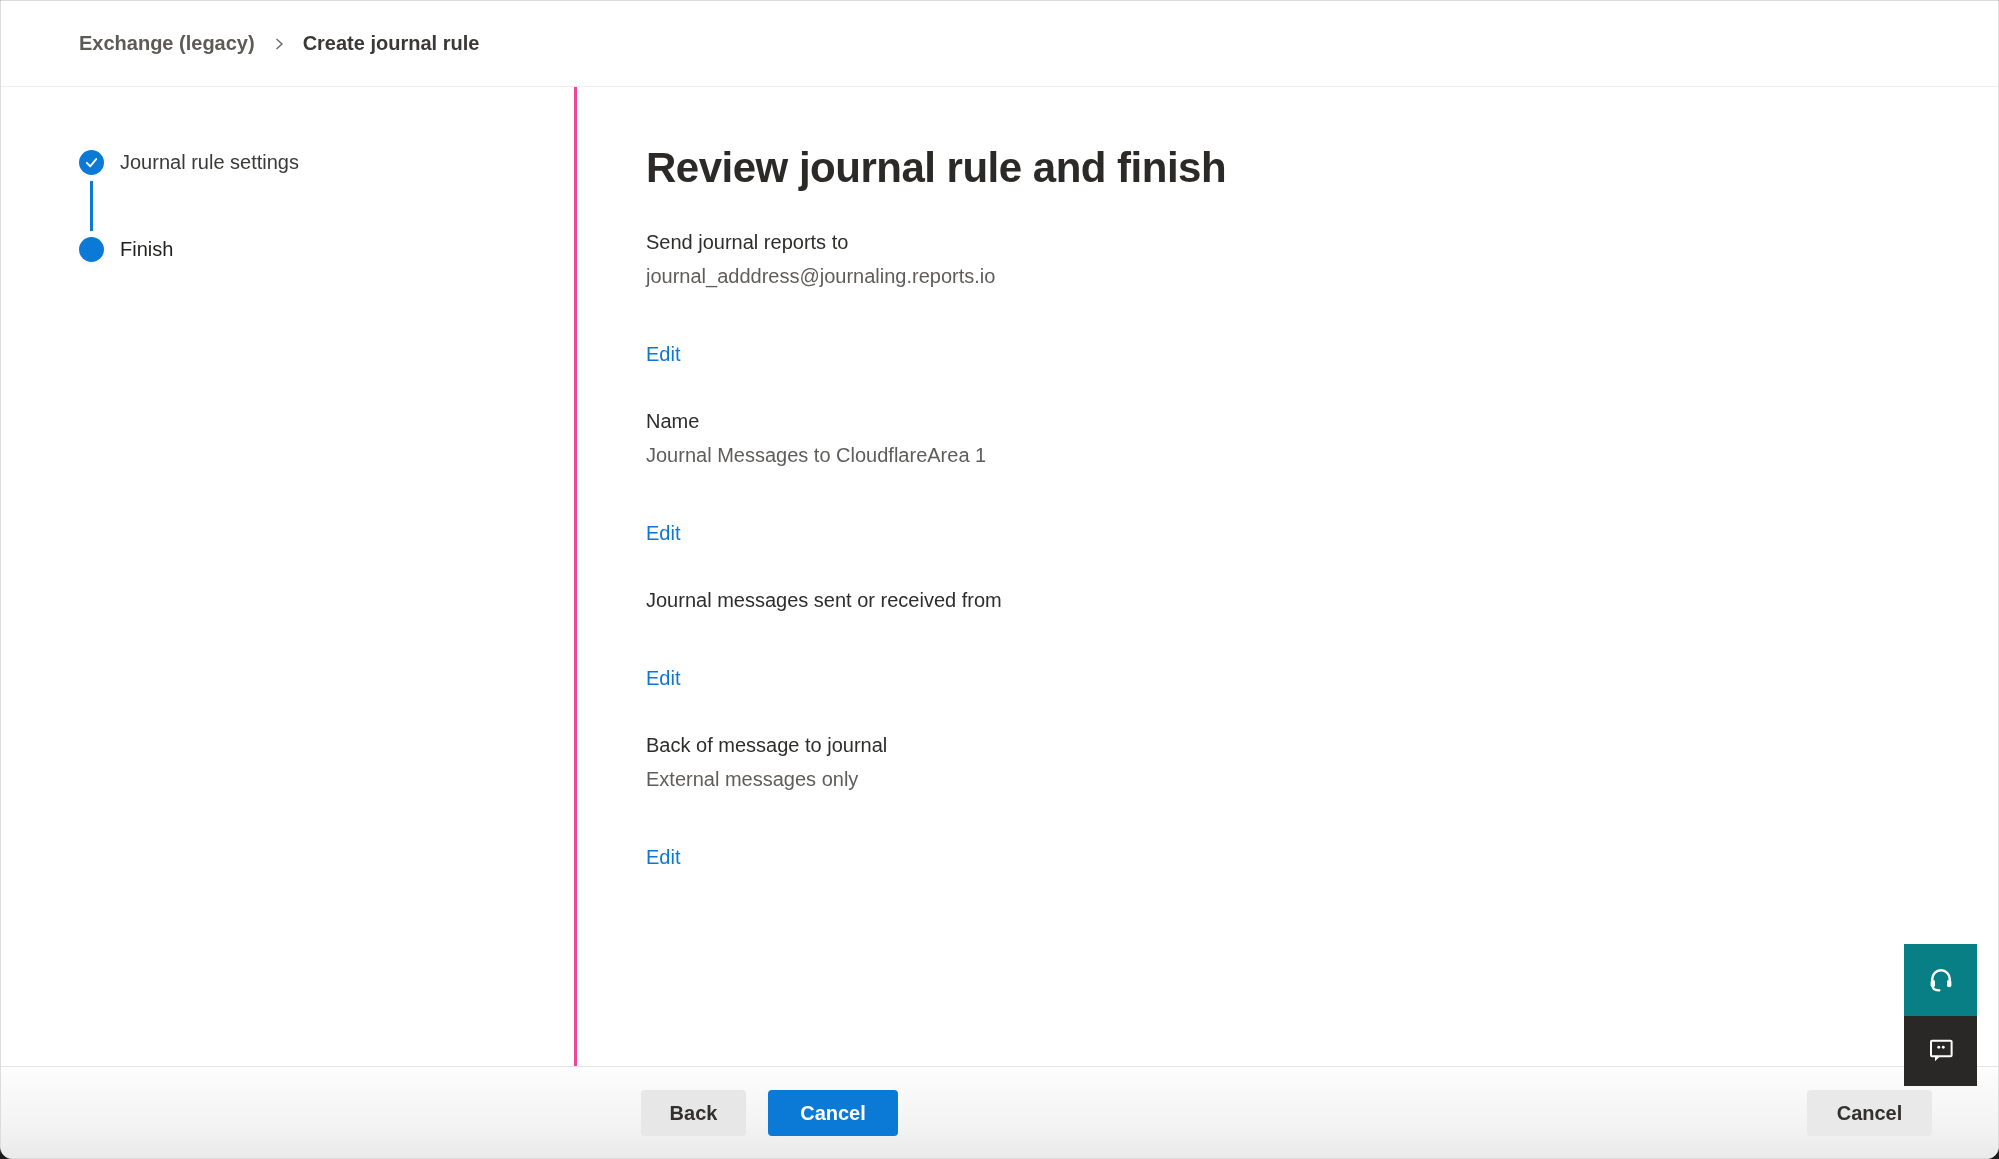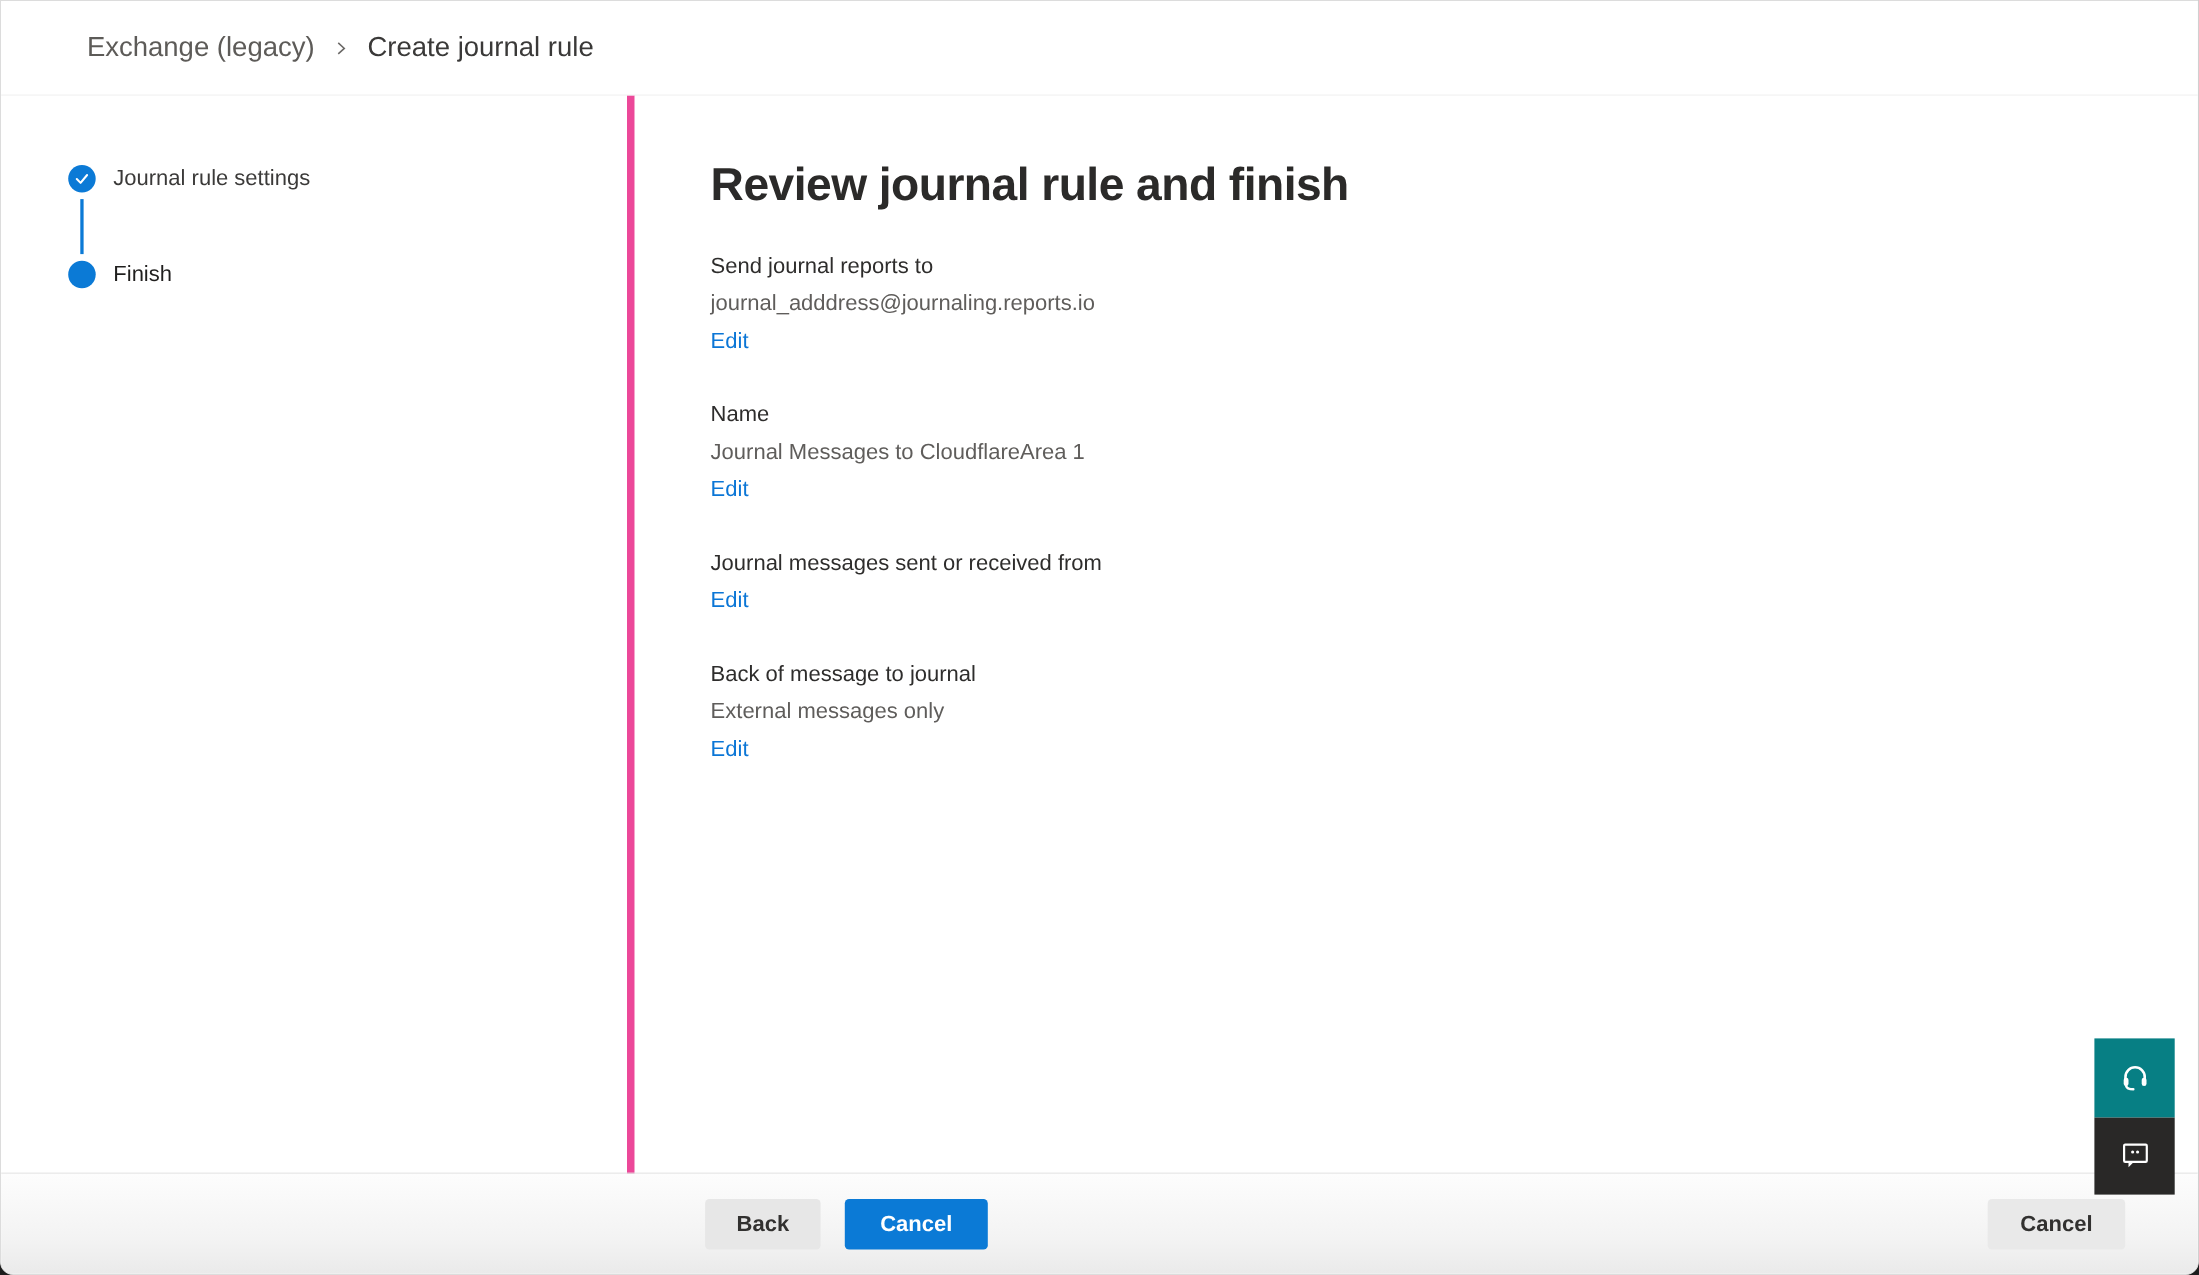--- a/index.html
+++ b/index.html
@@ -25,34 +25,34 @@
     overflow:hidden;
   }
   
   .topbar{
     height:86px;
     display:flex;align-items:center;
     padding-left:78px;
     border-bottom:1px solid #ededed;
     background:#fff;
   }
-  .breadcrumb{display:flex;align-items:center;font-size:25px;}
+  .breadcrumb{display:flex;align-items:center;font-size:20px;font-weight:bold;}
   .crumb-link{color:#5d5b58;cursor:pointer;}
   .crumb-sep{display:flex;align-items:center;margin:0 16px;}
   .crumb-current{color:#3a3938;}
   
   .content-row{
     display:flex;
     height:981px; 
   }
   .steps-pane{
     width:576px;
     flex:0 0 576px;
-    border-right:7px solid #ec4899;
-    padding:63px 0 0 61px;
+    border-right:3px solid #ec4899;
+    padding:63px 0 0 78px;
     background:#fff;
   }
   .step{display:flex;align-items:center;}
   .step-circle{
     width:25px;height:25px;border-radius:50%;
     background:var(--accent-blue,#0b7ad6);
     display:flex;align-items:center;justify-content:center;
     flex:0 0 25px;
   }
   .step-label{margin-left:16px;font-size:20px;color:#3b3a39;}
@@ -86,20 +86,21 @@
     font-size:20px;line-height:27px;
     color:#5f5d5b;
     margin-bottom:7px;
   }
   .edit-link{
     display:inline-block;
     font-size:20px;line-height:27px;
     color:var(--link-blue,#0b76d6);
     cursor:pointer;
     text-decoration:none;
+    margin-top:44px;
   }
   
   .action-bar{
     position:absolute;left:0;right:0;bottom:0;
     height:92px;
     border-top:1px solid #e4e4e4;
     background:linear-gradient(180deg,#fdfdfd 0%,#f3f3f3 65%,#eaeaea 100%);
   }
   .btn{
     position:absolute;top:23px;height:46px;

